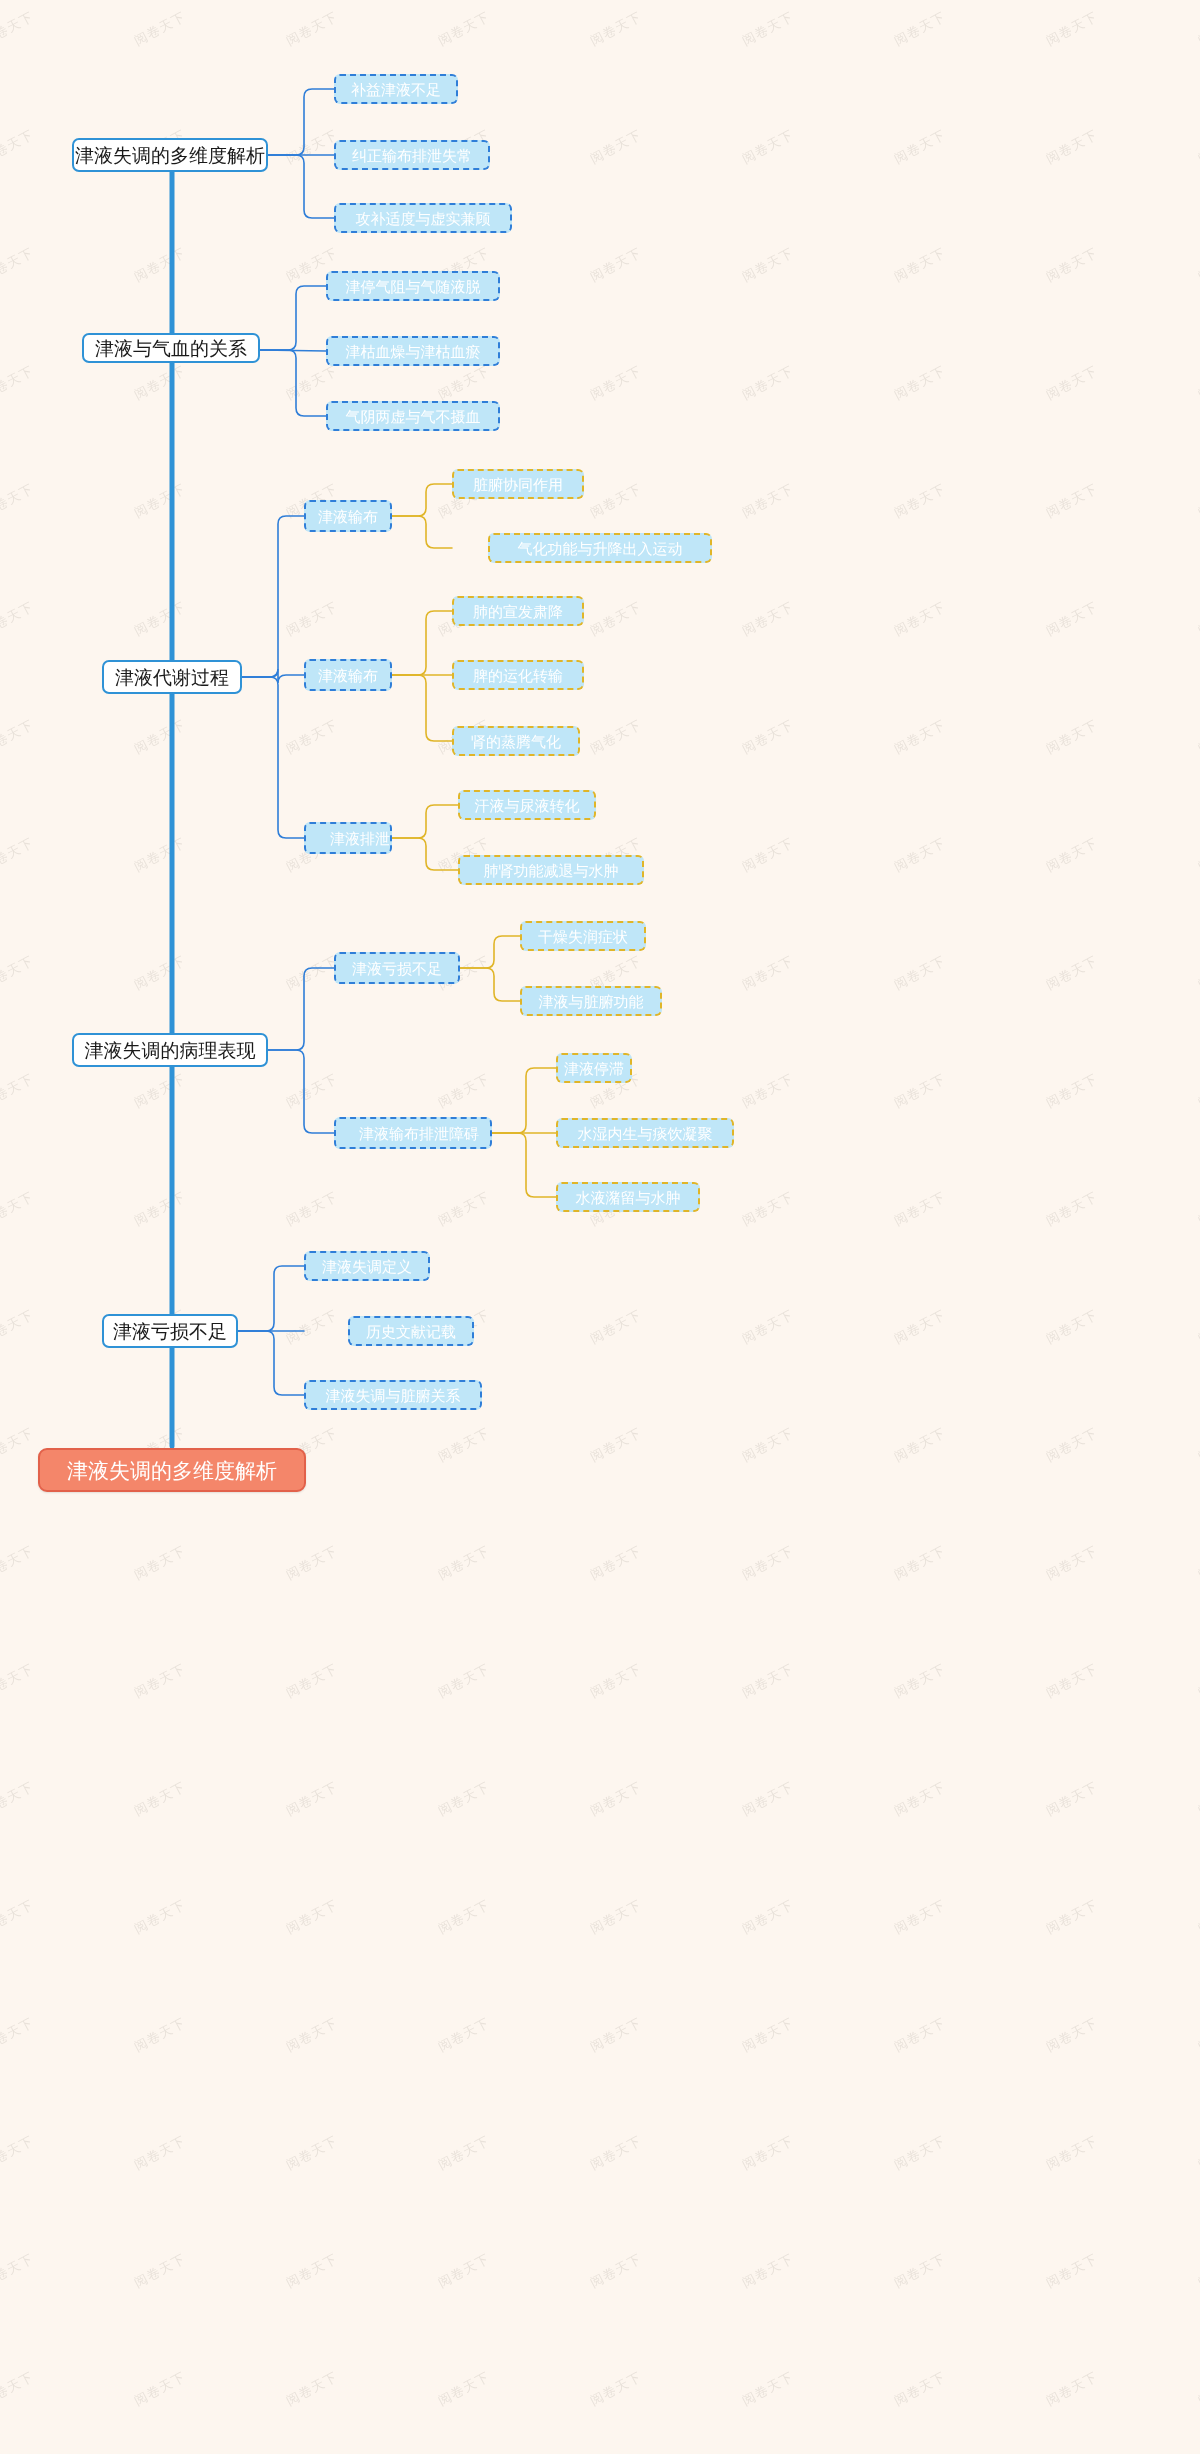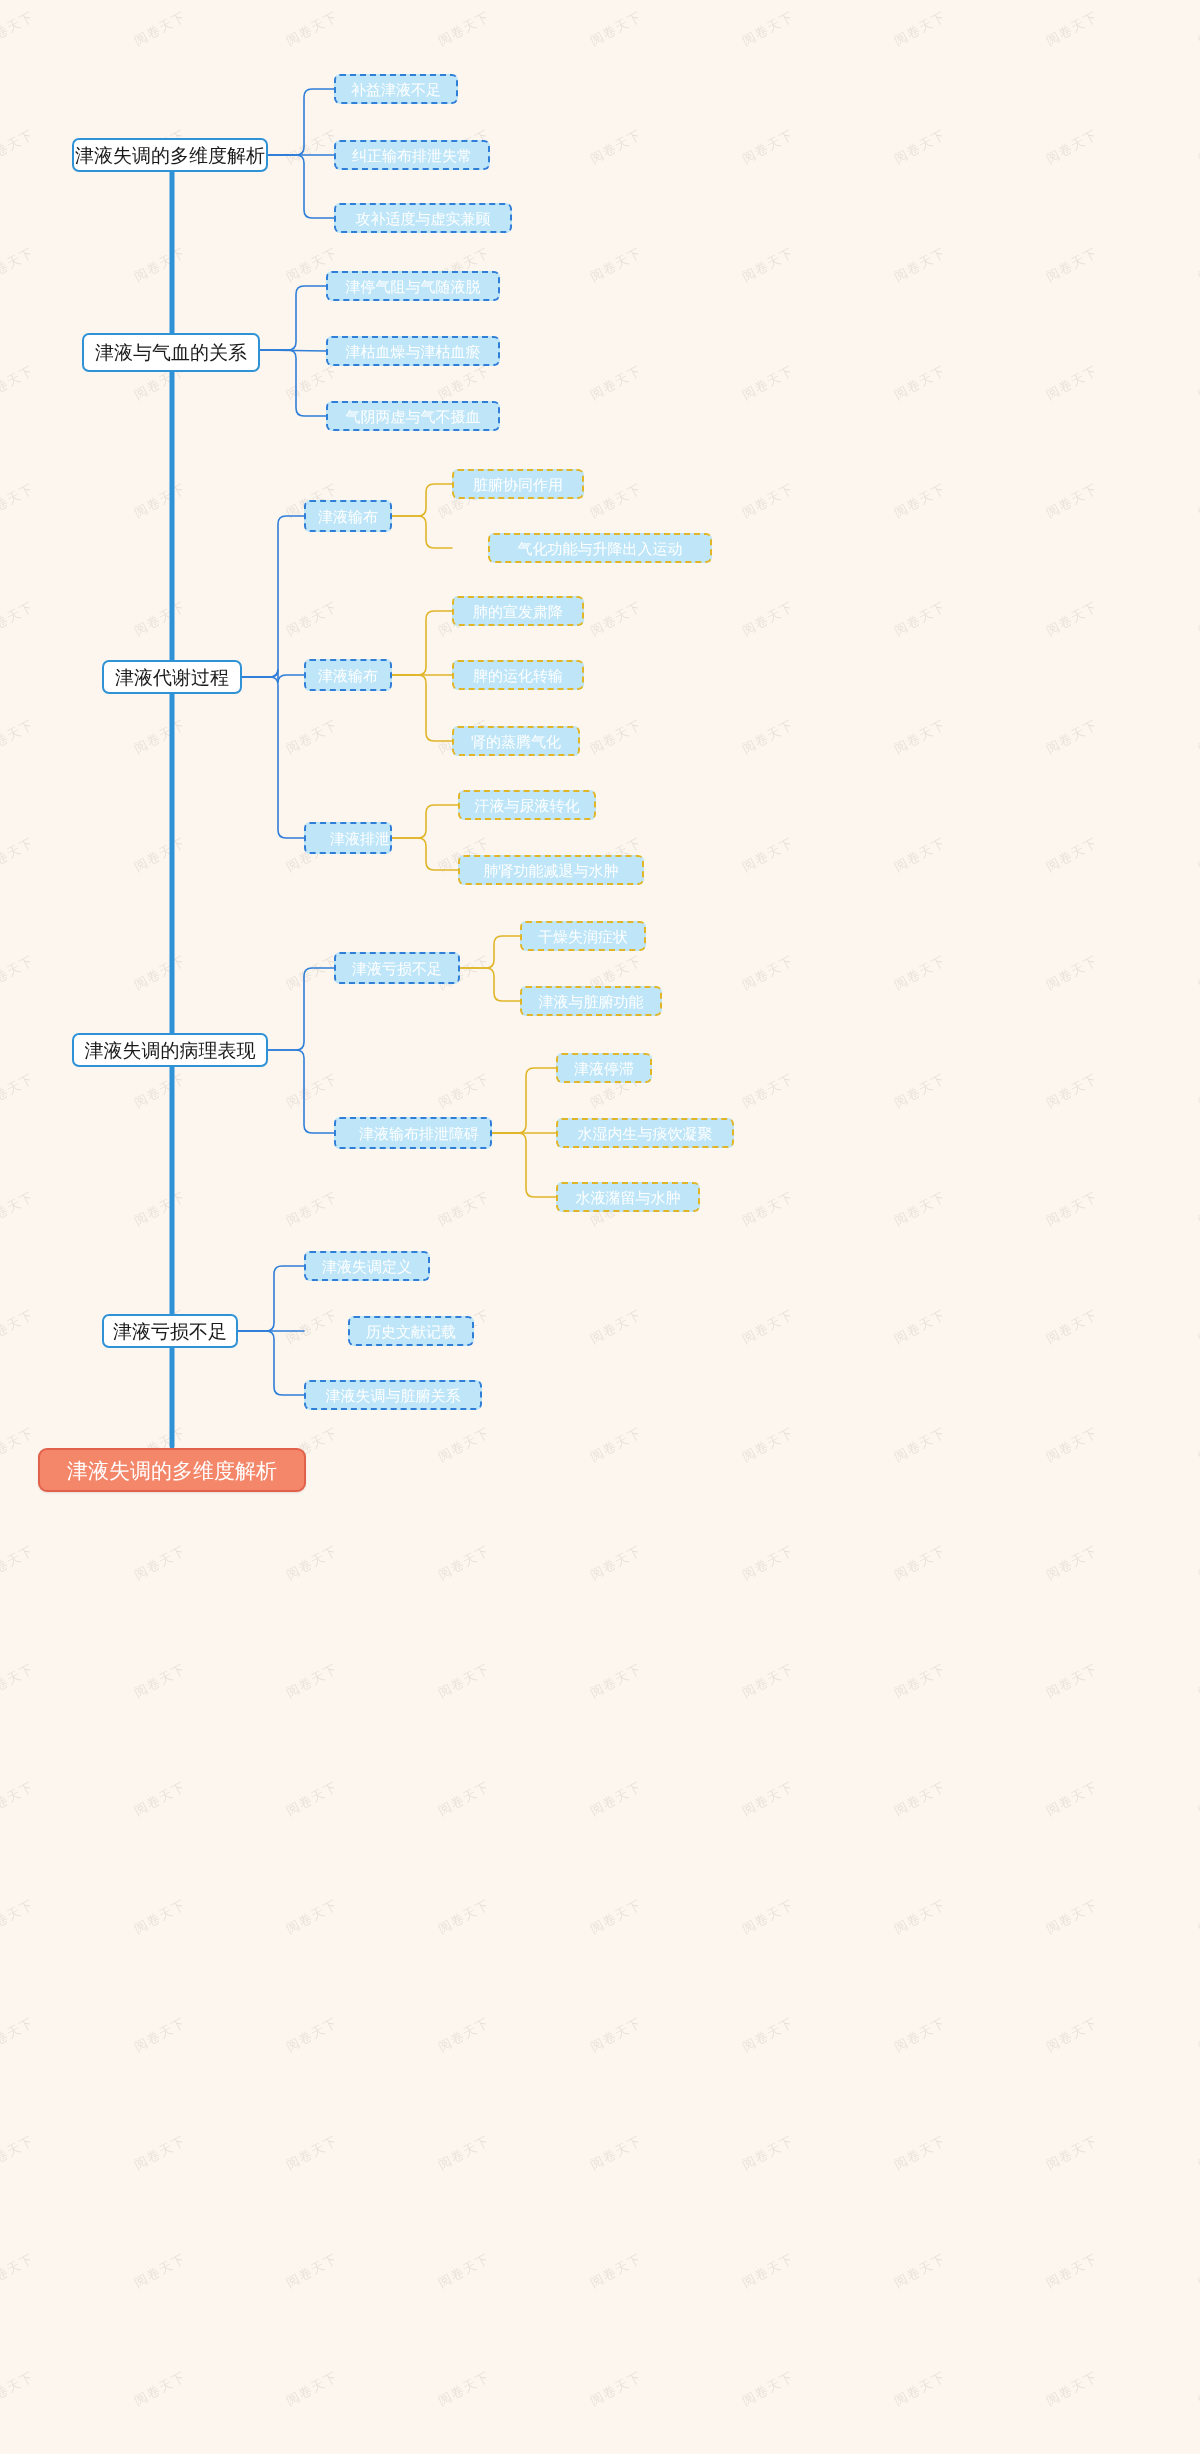--- a/index.html
+++ b/index.html
@@ -309,21 +309,21 @@
     </div>
     <div class="node n-l2" style="left: 334px; top: 74px; width: 124px; height: 30px;">
       <span>补益津液不足</span>
     </div>
     <div class="node n-l2" style="left: 334px; top: 140px; width: 156px; height: 30px;">
       <span>纠正输布排泄失常</span>
     </div>
     <div class="node n-l2" style="left: 334px; top: 203px; width: 178px; height: 30px;">
       <span>攻补适度与虚实兼顾</span>
     </div>
-    <div class="node n-l1" style="left: 82px; top: 333px; width: 178px; height: 39px;">
+    <div class="node n-l1" style="left: 82px; top: 333px; width: 178px; height: 30px;">
       <span>津液与气血的关系</span>
     </div>
     <div class="node n-l2" style="left: 326px; top: 271px; width: 174px; height: 30px;">
       <span>津停气阻与气随液脱</span>
     </div>
     <div class="node n-l2" style="left: 326px; top: 336px; width: 174px; height: 30px;">
       <span>津枯血燥与津枯血瘀</span>
     </div>
     <div class="node n-l2" style="left: 326px; top: 401px; width: 174px; height: 30px;">
       <span>气阴两虚与气不摄血</span>
@@ -369,21 +369,21 @@
     </div>
     <div class="node n-l3" style="left: 520px; top: 921px; width: 126px; height: 30px;">
       <span>干燥失润症状</span>
     </div>
     <div class="node n-l3" style="left: 520px; top: 986px; width: 142px; height: 30px;">
       <span>津液与脏腑功能</span>
     </div>
     <div class="node n-l2" style="left: 334px; top: 1117px; width: 158px; height: 32px; padding-left: 24px;">
       <span>津液输布排泄障碍</span>
     </div>
-    <div class="node n-l3" style="left: 556px; top: 1053px; width: 96px; height: 30px;">
+    <div class="node n-l3" style="left: 556px; top: 1053px; width: 76px; height: 30px;">
       <span>津液停滞</span>
     </div>
     <div class="node n-l3" style="left: 556px; top: 1118px; width: 178px; height: 30px;">
       <span>水湿内生与痰饮凝聚</span>
     </div>
     <div class="node n-l3" style="left: 556px; top: 1182px; width: 144px; height: 30px;">
       <span>水液潴留与水肿</span>
     </div>
     <div class="node n-l1" style="left: 102px; top: 1314px; width: 136px; height: 34px;">
       <span>津液亏损不足</span>

